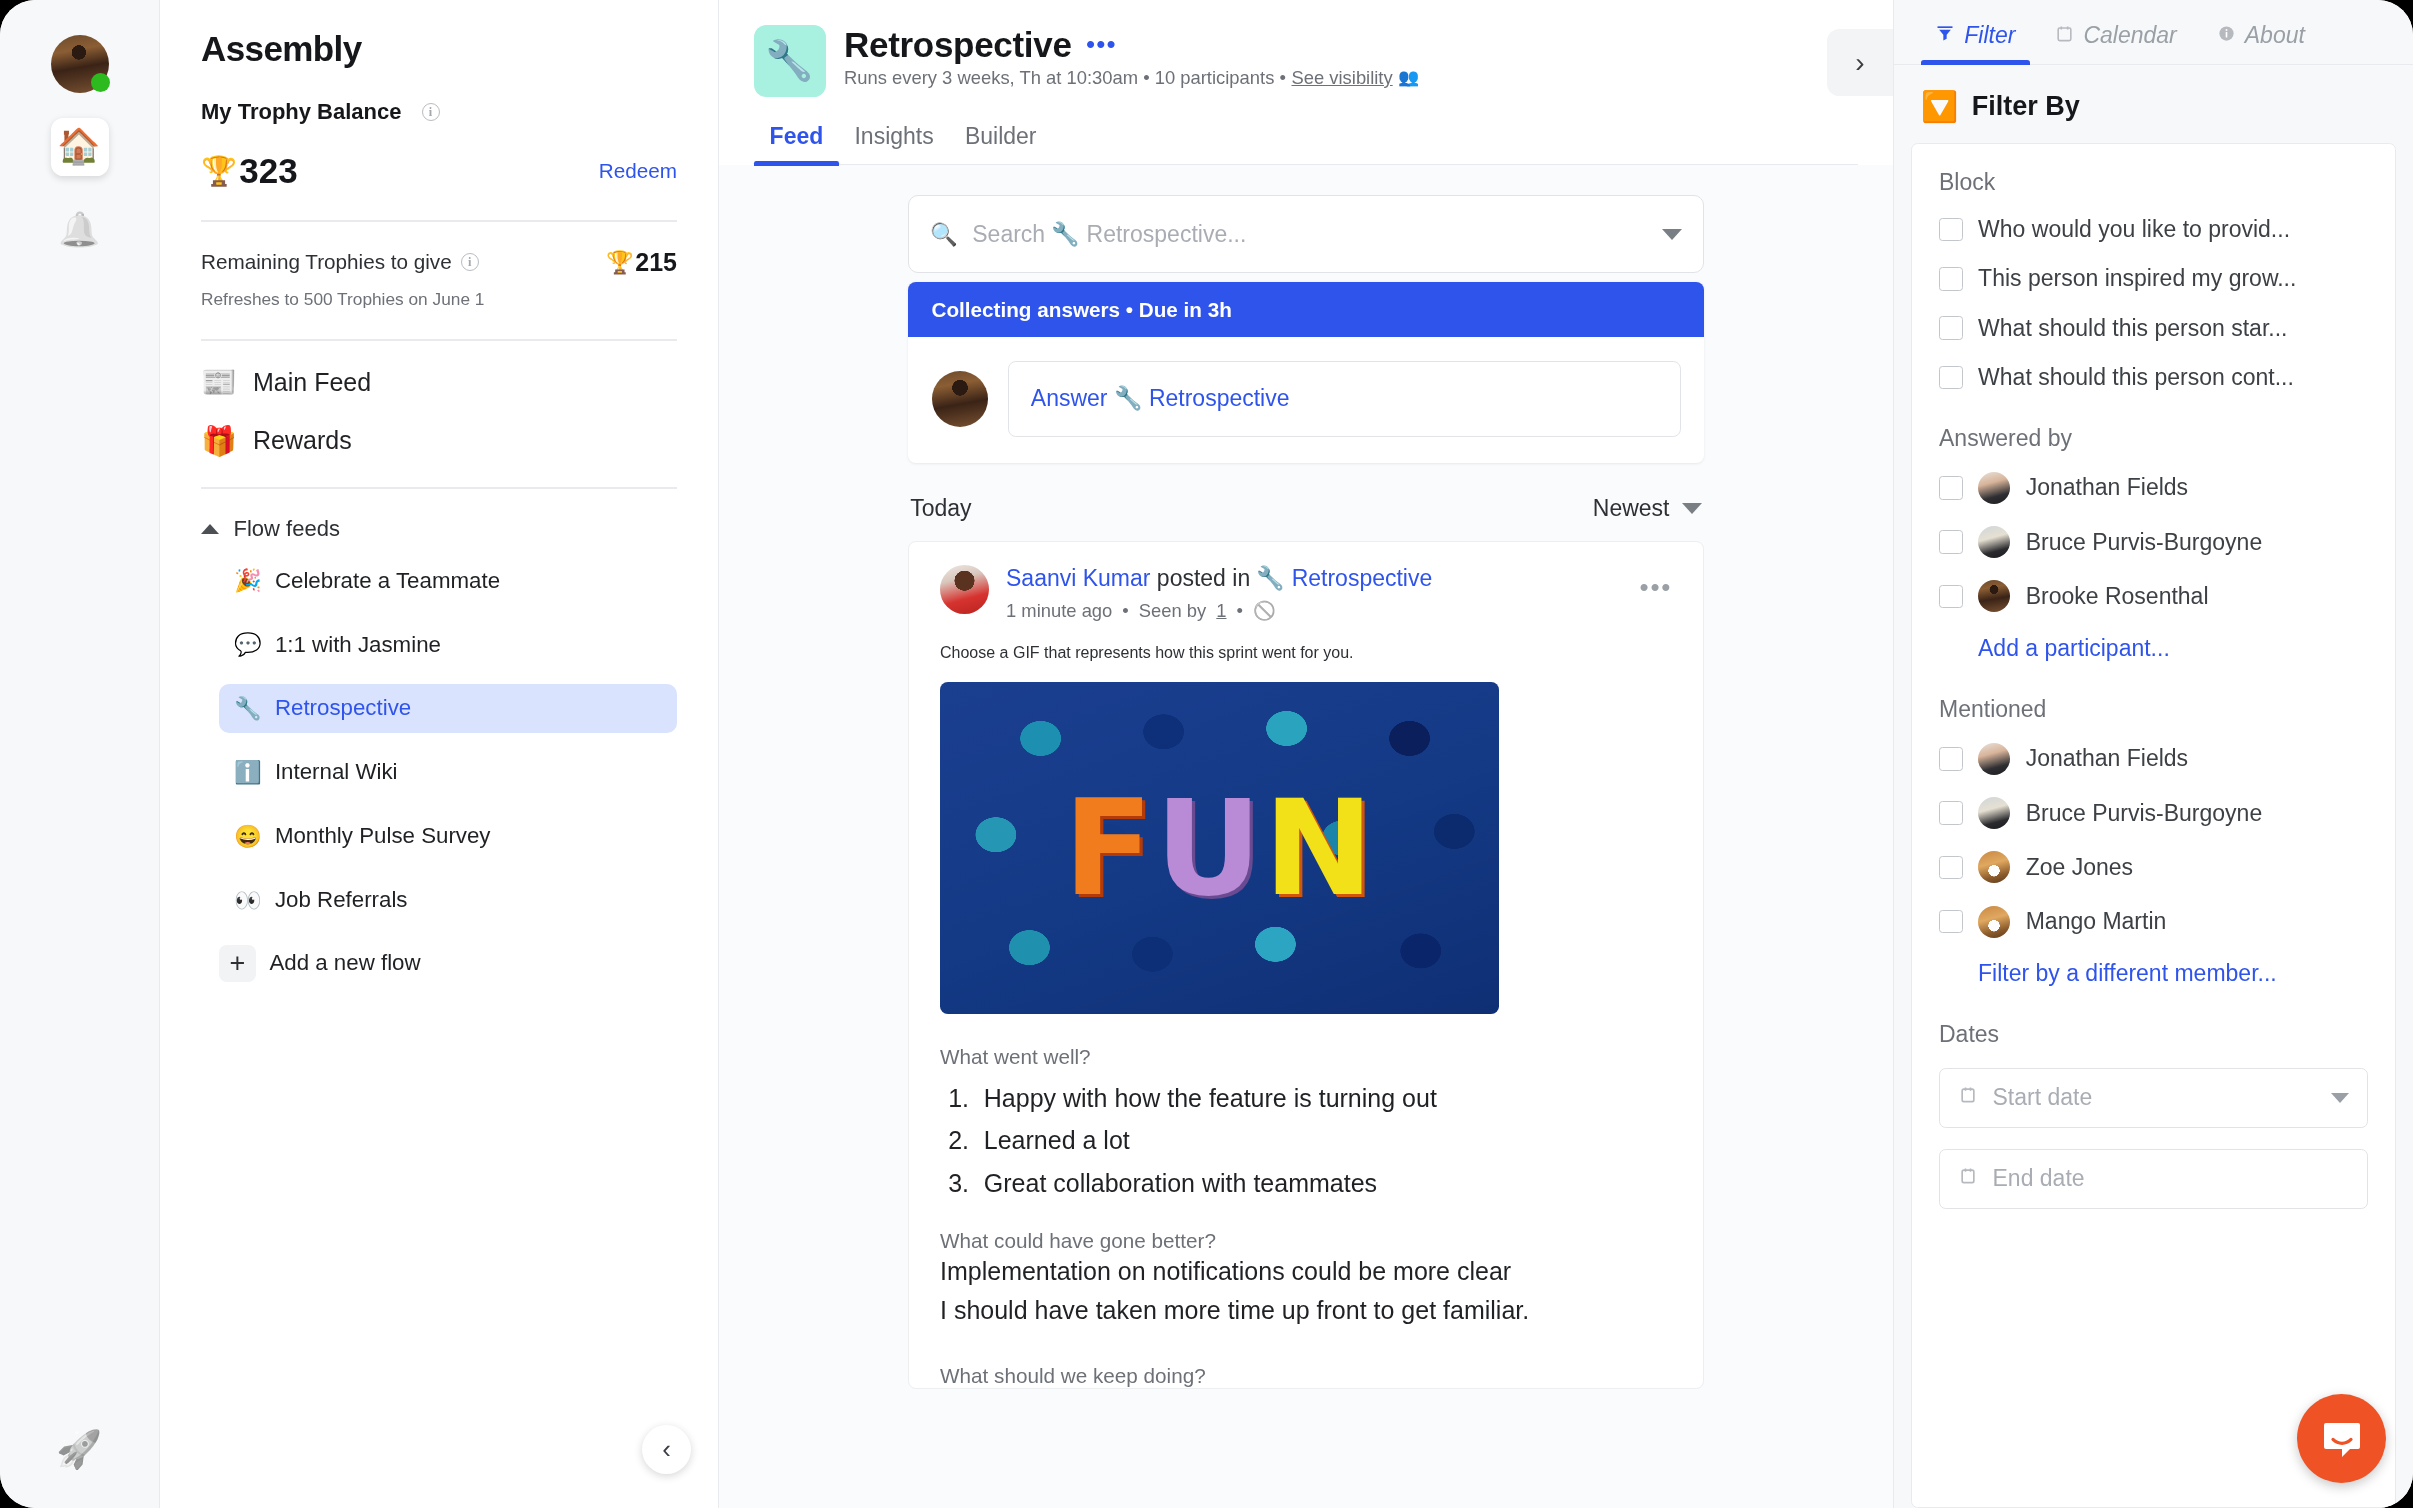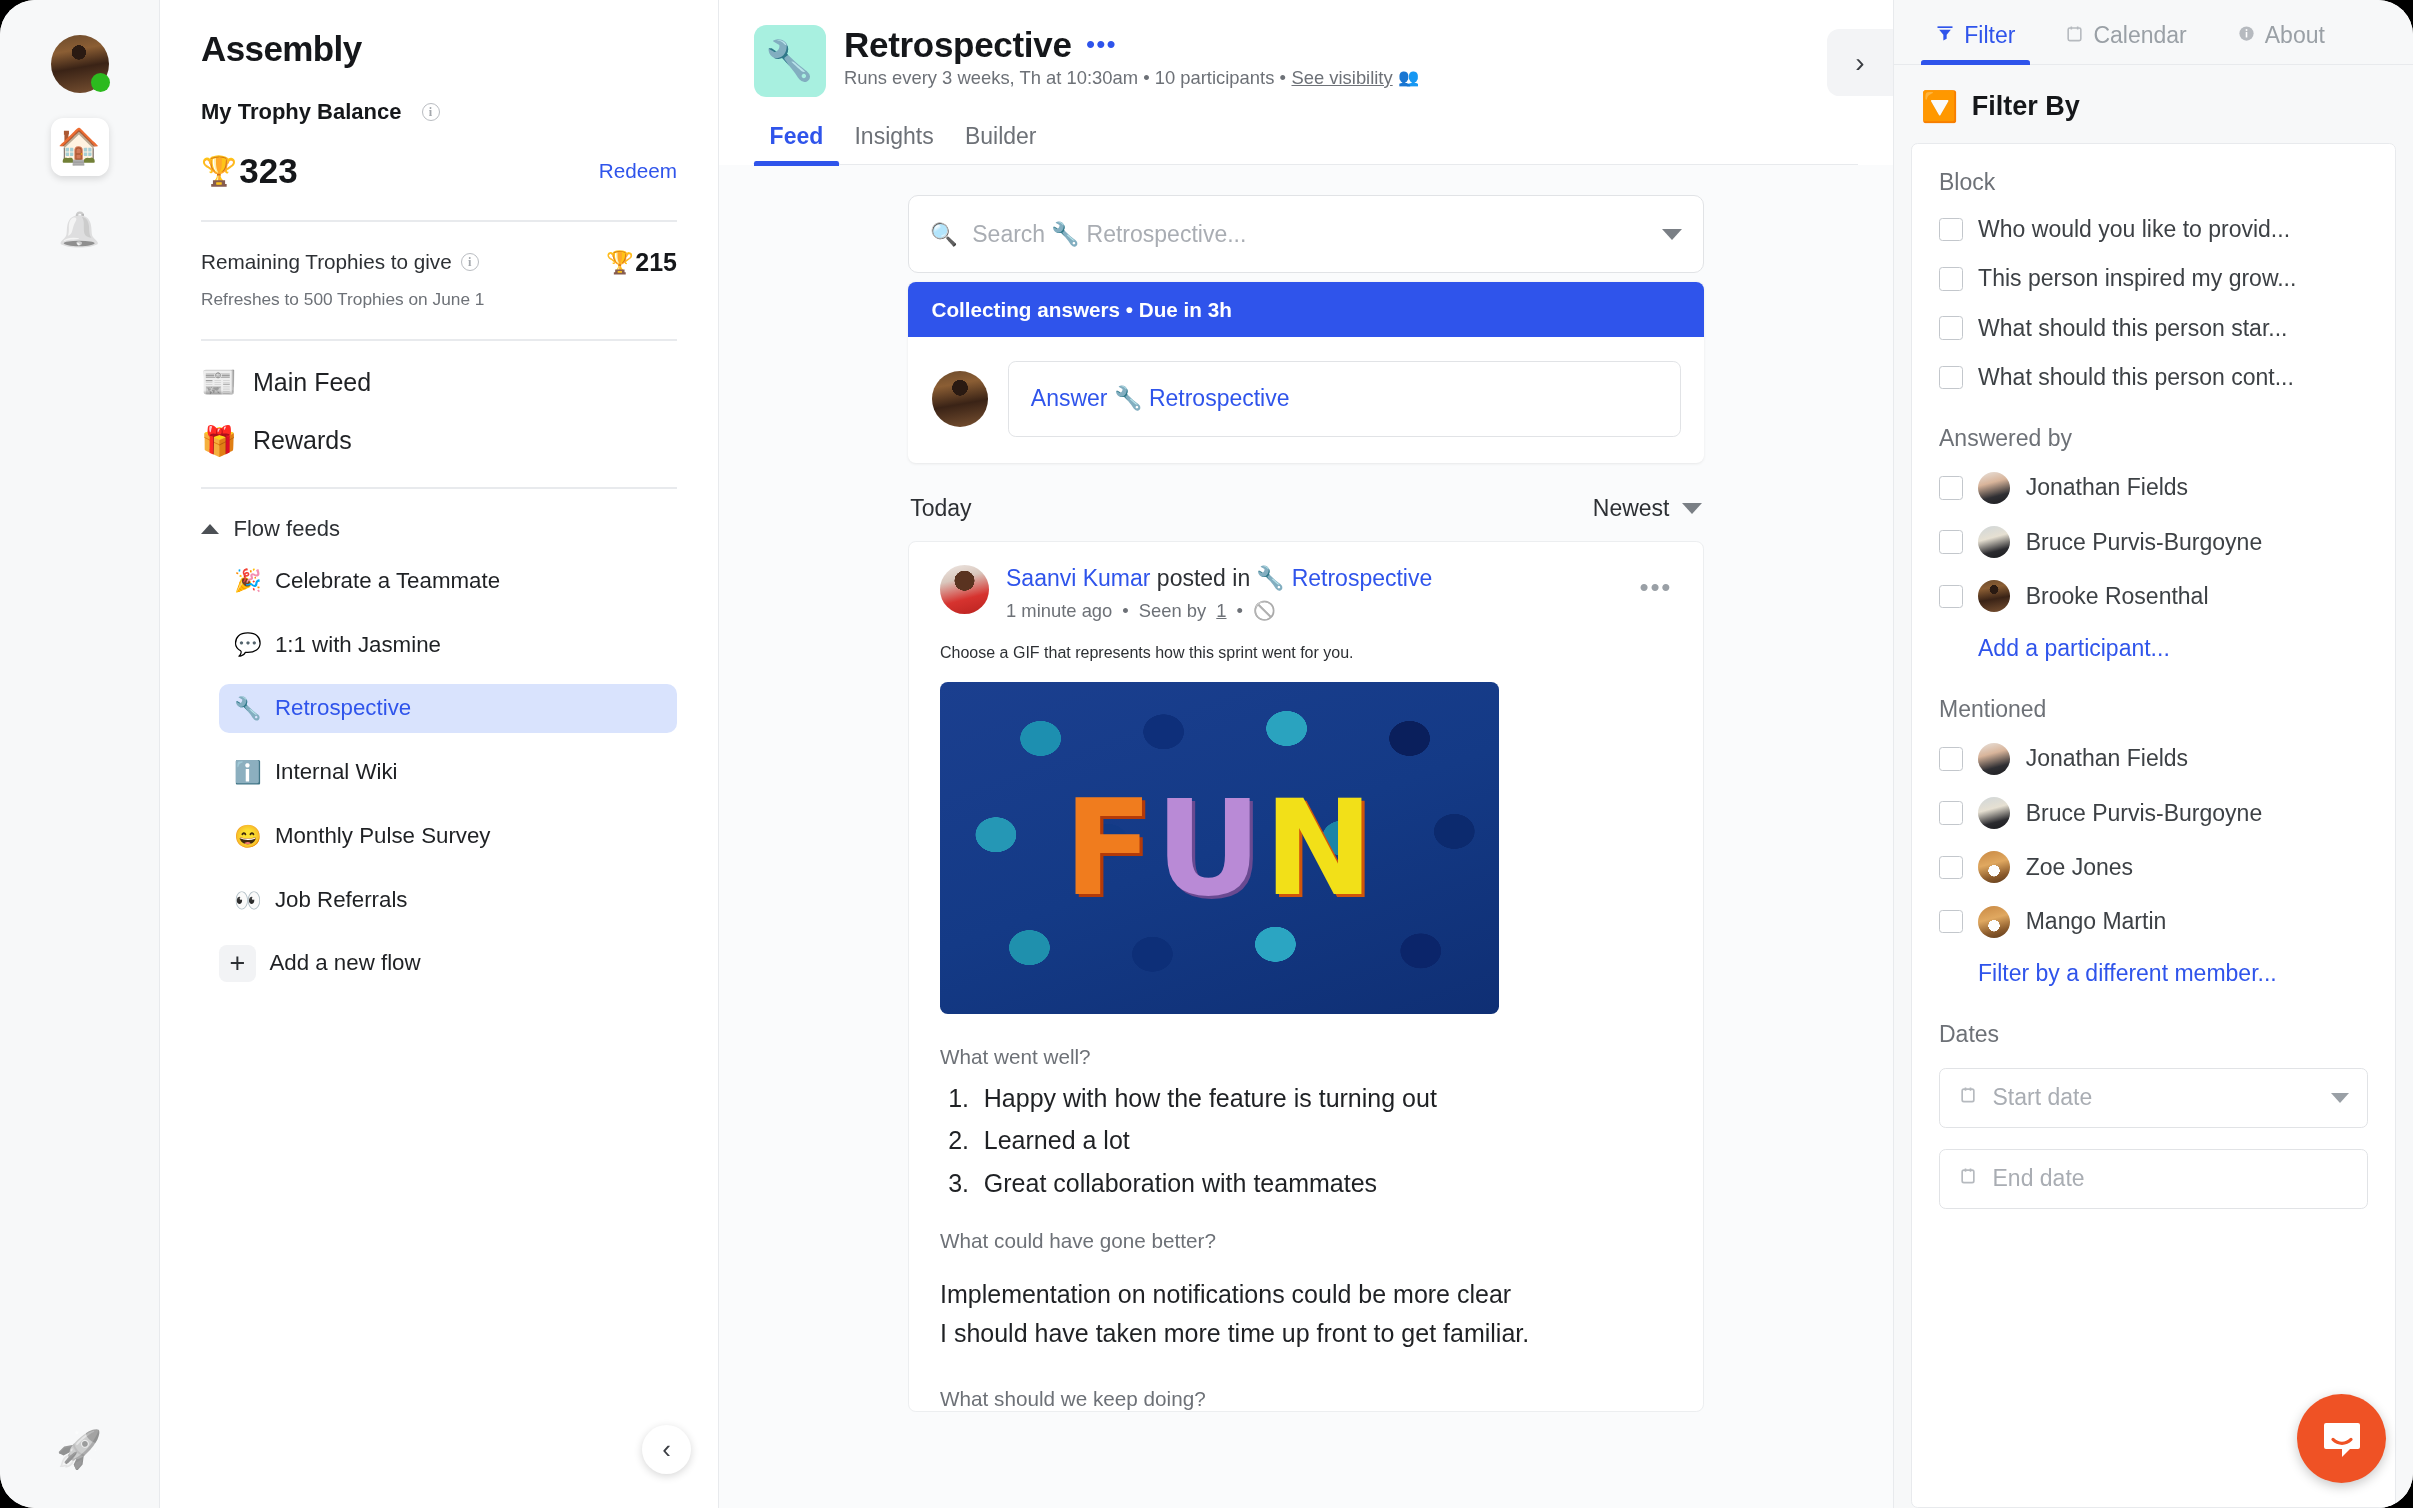--- a/index.html
+++ b/index.html
@@ -233,29 +233,29 @@
     font-size: 131px; font-weight: 900; font-family:"DejaVu Sans", sans-serif;
     letter-spacing: 2.2px;
   }
   .gif .l1 { color:#f07c1e; text-shadow: 3.4px 3.4px 0 #b33a09; }
   .gif .l2 { color:#b98ad6; text-shadow: 3.4px 3.4px 0 #6a4a91; }
   .gif .l3 { color:#f2e018; text-shadow: 3.4px 3.4px 0 #d1550a; }
 
   .blk-q { font-size:20.7px; color:#6d7177; margin-top: 31px; }
   ol.ans { margin: 14.5px 0 0 36px; }
   ol.ans li { font-size:25px; color:#1f2124; margin-bottom: 13.4px; padding-left: 7.8px;}
-  .ans-p { font-size:25px; color:#1f2124; margin-top: 23px; line-height:1.45;}
+  .ans-p { font-size:25px; color:#1f2124; margin-top: 0; line-height:1.45;}
 
   
   .rpanel {
     width: 520px; flex:0 0 520px; background:#f7f8f9;
     border-left:1.7px solid #e8eaed; display:flex; flex-direction:column;
     position:relative; overflow:hidden;
   }
-  .rtabs { display:flex; gap:12px; padding: 22.3px 22.3px 0 22.3px; border-bottom:1.7px solid #e8eaed; }
+  .rtabs { display:flex; gap:2px; padding: 22.3px 22.3px 0 22.3px; border-bottom:1.7px solid #e8eaed;font-style:italic; }
   .rtab { display:flex; align-items:center; gap:9px; padding: 0 19px 14.5px 19px; font-size:23px; color:#9aa0a6; cursor:pointer; position:relative;}
   .rtab.active { color:#2f54eb; }
   .rtab.active::after { content:""; position:absolute; left:4.5px; right:4.5px; bottom:-1.7px; height:5.6px; background:#2f54eb; border-radius:2.8px 2.8px 0 0;}
   .rtab-ic { font-size:21px; }
 
   .rhead { display:flex; align-items:center; gap:13.4px; padding: 24.6px 27px 19px 27px;}
   .rhead-emoji { font-size:30px; }
   .rhead-lbl { font-size:27px; font-weight:600; color:#15171a;}
 
   .rcard {

